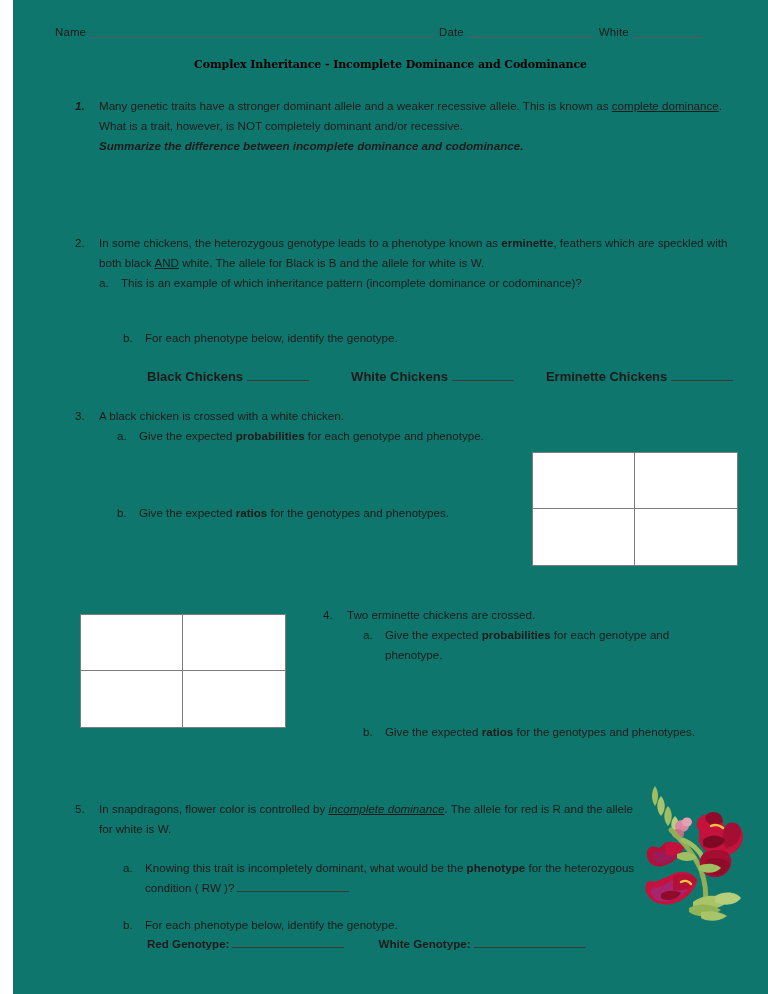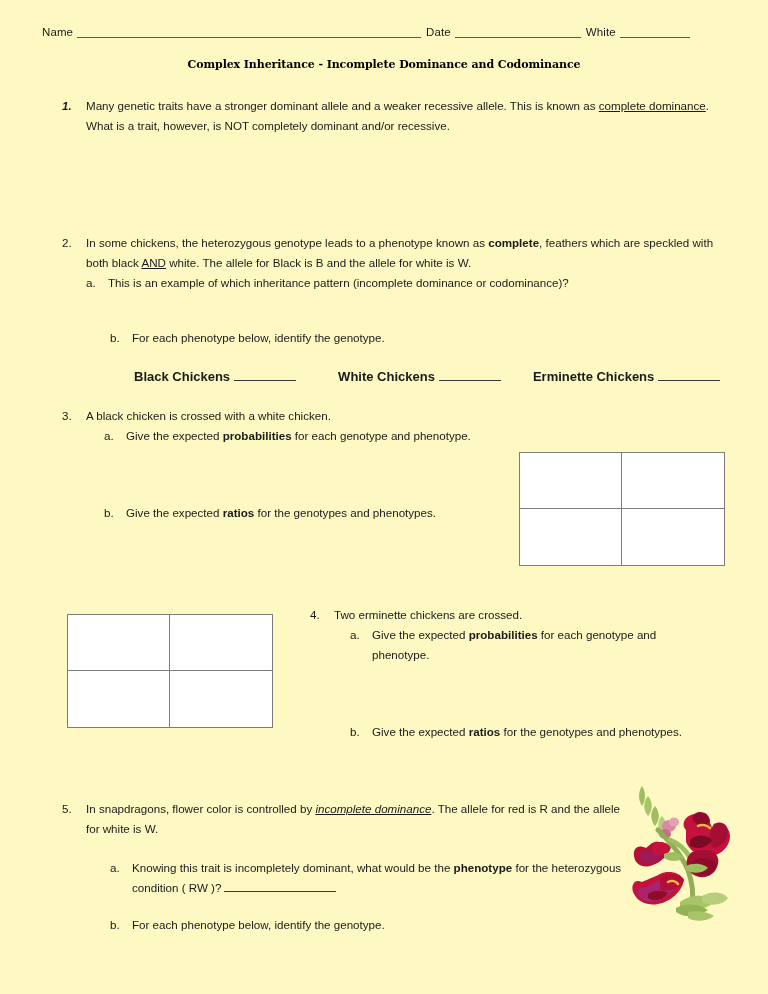--- a/index.html
+++ b/index.html
@@ -11,21 +11,22 @@
     width: 768px;
     height: 994px;
     position: relative;
     font-family: "Liberation Sans", sans-serif;
     color: #1a1a1a;
     overflow: hidden;
   }
   .page {
     position: absolute;
     inset: 0;
-    background: #fef9c3;
+    background: #0f766e;
+    margin-left: 13px;
   }
 
   
   .header-line {
     position: absolute;
     left: 42px;
     top: 26px;
     width: 684px;
     font-size: 11.5px;
     letter-spacing: 0.1px;
@@ -188,27 +189,28 @@
     <span class="hl-label">White</span>
     <span class="rule rule-period"></span>
   </div>
 
   <div class="title">Complex Inheritance - Incomplete Dominance and Codominance</div>
 
   <div class="q" id="q1">
     <span class="q-num bi">1.</span>
     <div class="q-body">
       <span>Many genetic traits have a stronger dominant allele and a weaker recessive allele. This is known as </span><span class="u">complete dominance</span><span>. What is a trait, however, is NOT completely dominant and/or recessive.</span>
+      <div class="bi">Summarize the difference between incomplete dominance and codominance.</div>
     </div>
   </div>
 
   <div class="q" id="q2">
     <span class="q-num">2.</span>
     <div class="q-body">
-      <span>In some chickens, the heterozygous genotype leads to a phenotype known as </span><span class="b">complete</span><span>, feathers which are speckled with both black </span><span class="u">AND</span><span> white. The allele for Black is B and the allele for white is W.</span>
+      <span>In some chickens, the heterozygous genotype leads to a phenotype known as </span><span class="b">erminette</span><span>, feathers which are speckled with both black </span><span class="u">AND</span><span> white. The allele for Black is B and the allele for white is W.</span>
       <div class="sub">
         <span class="sub-let">a.</span>
         <div class="sub-body"><span>This is an example of which inheritance pattern (</span><span class="i">incomplete dominance or codominance</span><span>)?</span></div>
       </div>
     </div>
   </div>
 
   <div class="sub" id="q2b">
     <span class="sub-let">b.</span>
     <div class="sub-body"><span>For each </span><span class="i">phenotype</span><span> below, identify the </span><span class="i">genotype</span><span>.</span></div>
@@ -270,20 +272,23 @@
   <div class="sub" id="q5a">
     <span class="sub-let">a.</span>
     <div class="sub-body"><span>Knowing this trait is incompletely dominant, what would be the </span><span class="b">phenotype</span><span> for the heterozygous condition ( RW )?</span><span class="blank blank-md"></span></div>
   </div>
 
   <div class="sub" id="q5b">
     <span class="sub-let">b.</span>
     <div class="sub-body"><span>For each </span><span class="i">phenotype</span><span> below, identify the </span><span class="i">genotype</span><span>.</span></div>
   </div>
 
+  <div id="genotype-blanks">
+    <span>Red Genotype:</span><span class="blank blank-md"></span><span class="gap-3"></span><span>White Genotype:</span><span class="blank blank-md"></span>
+  </div>
 
   <div id="snapdragon">
     <svg viewBox="0 0 114 146" xmlns="http://www.w3.org/2000/svg">
 
       <path d="M14 8 C10 14 10 22 14 28 C18 22 18 14 14 8 Z" fill="#9fbe62"></path>
       <path d="M20 18 C15 24 15 32 20 38 C25 32 25 24 20 18 Z" fill="#a8c468"></path>
       <path d="M27 28 C22 34 22 42 27 48 C32 42 32 34 27 28 Z" fill="#9fbe62"></path>
       <path d="M34 38 C29 43 29 50 34 55 C39 50 39 43 34 38 Z" fill="#b7cf7a"></path>
 
       <ellipse cx="41" cy="48" rx="7" ry="6" fill="#d98aa0"></ellipse>

